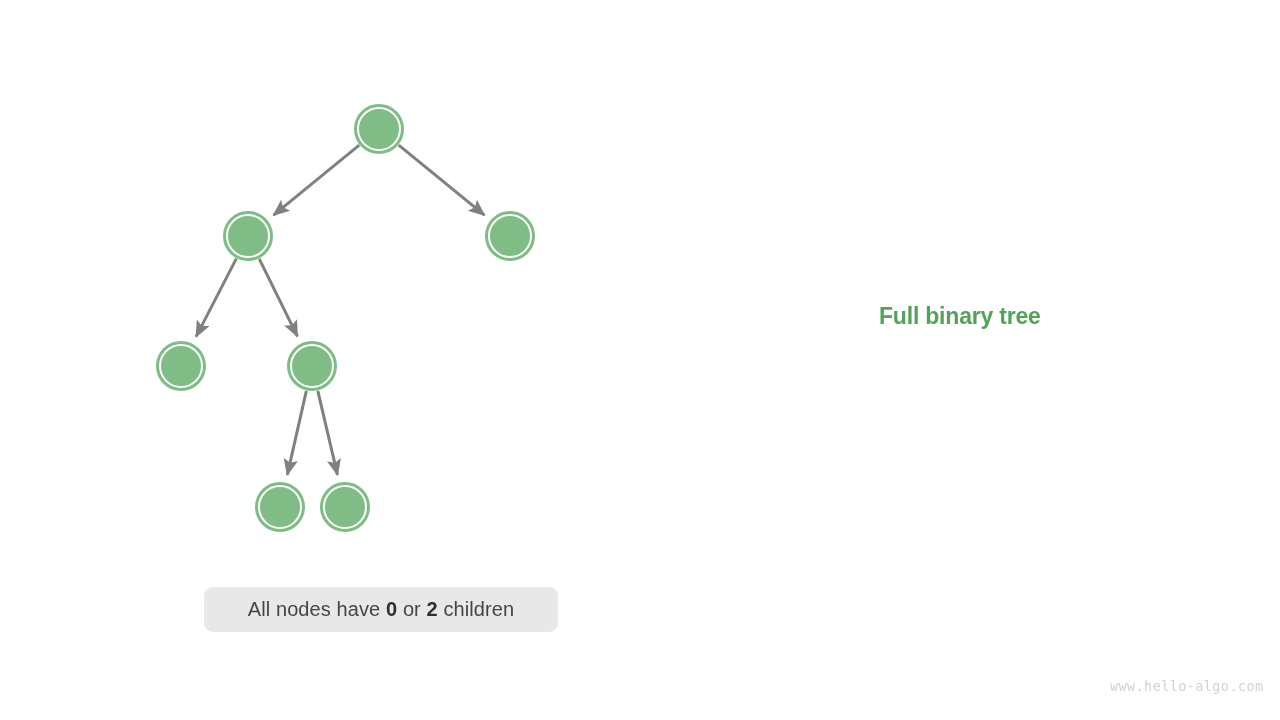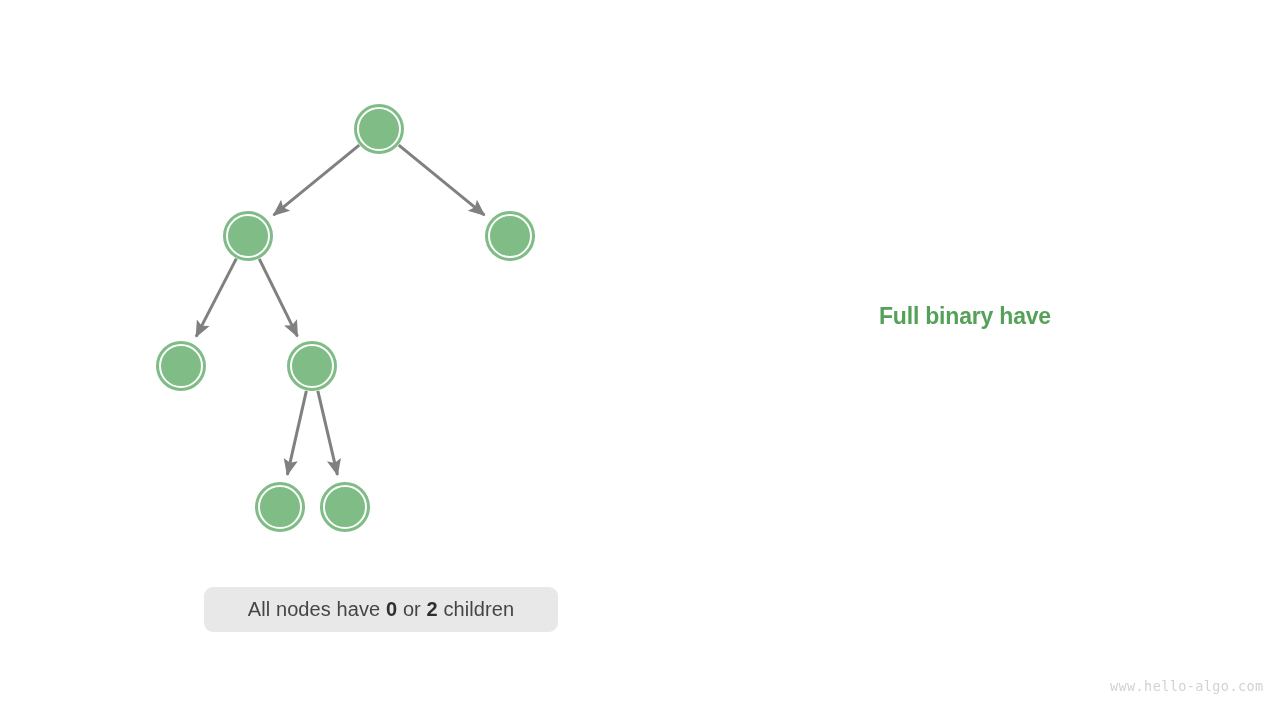--- a/index.html
+++ b/index.html
@@ -129,21 +129,21 @@
           <circle cx="280" cy="507" r="24" fill="#7fbc86" stroke="#7fbc86" stroke-width="2"></circle>
           <circle cx="280" cy="507" r="21" fill="#7fbc86" stroke="#ffffff" stroke-width="2"></circle>
         </g>
         <g>
           <circle cx="345" cy="507" r="24" fill="#7fbc86" stroke="#7fbc86" stroke-width="2"></circle>
           <circle cx="345" cy="507" r="21" fill="#7fbc86" stroke="#ffffff" stroke-width="2"></circle>
         </g>
       </g>
   </svg>
 
-  <div id="diagram-title">Full binary have</div>
+  <div id="diagram-title">Full binary tree</div>
 
   <div id="caption-box">
     <span id="caption-text">
       <span>All nodes have </span><span class="b">0</span><span> or </span><span class="b">2</span><span> children</span>
     </span>
   </div>
 
   <div id="watermark">www.hello-algo.com</div>
 
 </div>

